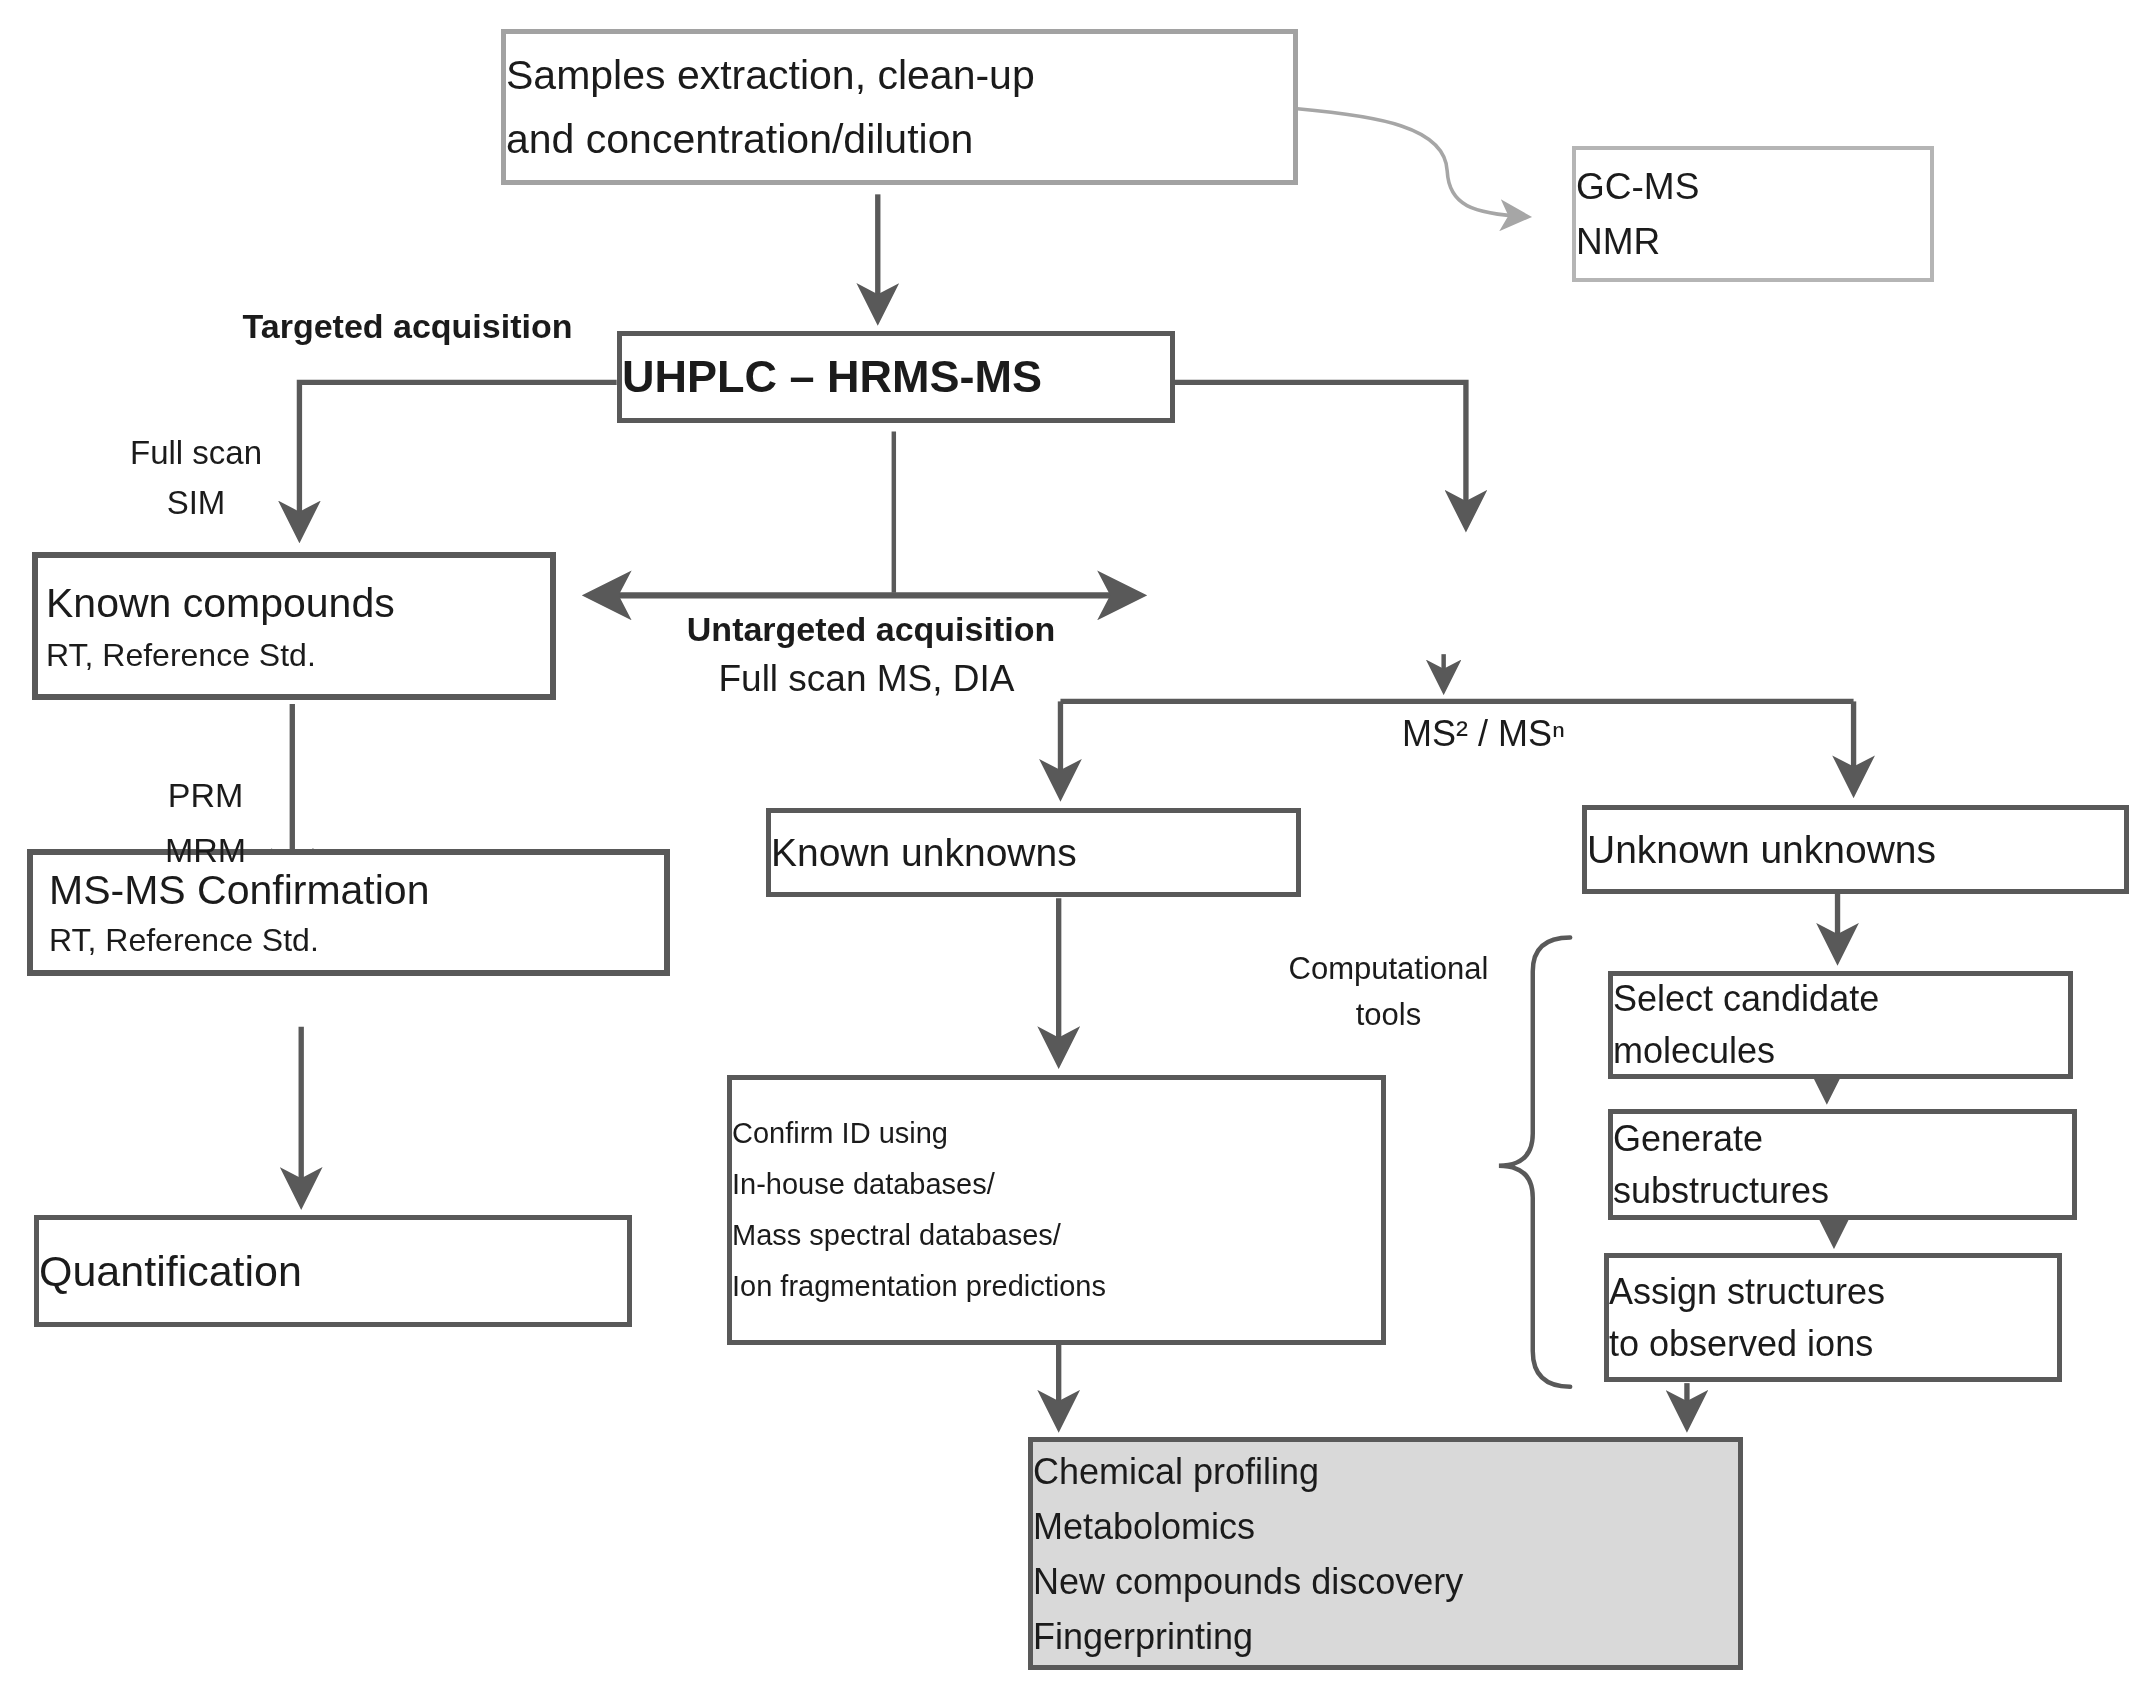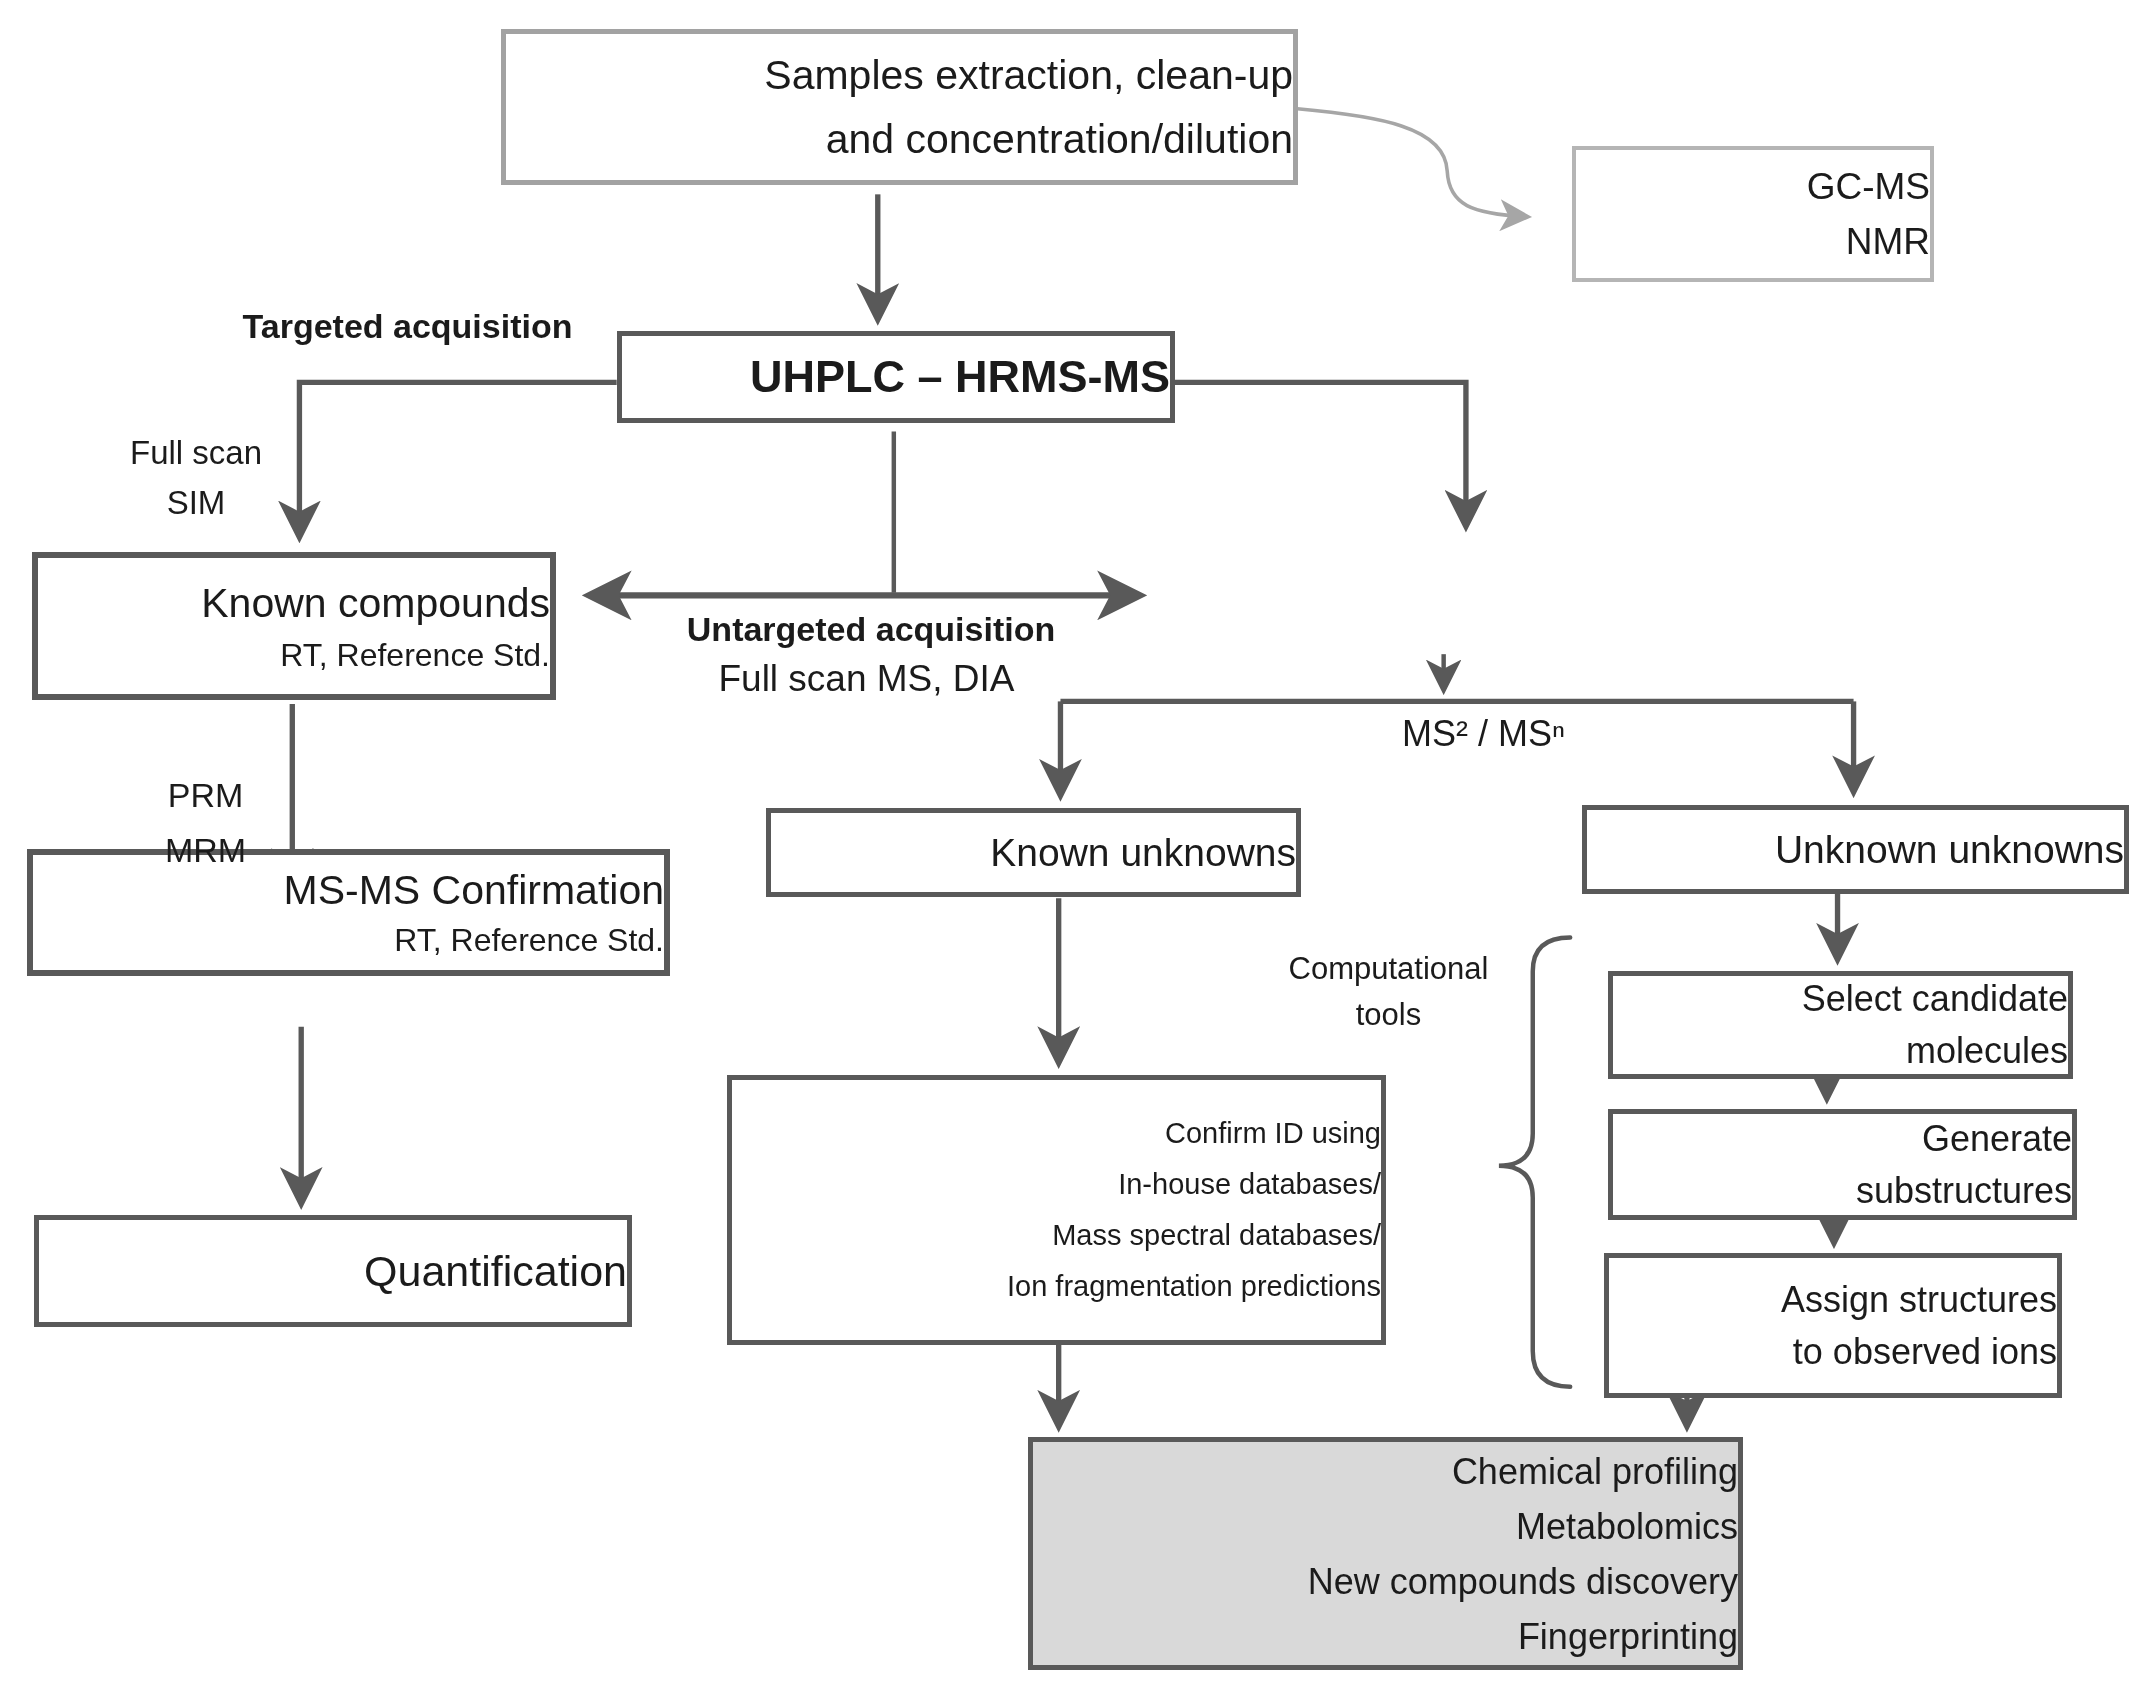--- a/index.html
+++ b/index.html
@@ -3,37 +3,37 @@
 <meta charset="utf-8">
 <style>
   html,body { margin:0; padding:0; background:#ffffff; }
   .canvas {
     position:relative; width:2153px; height:1704px; background:#ffffff;
     font-family:"Liberation Sans", sans-serif; color:#1b1b1b; overflow:hidden;
   }
   .connectors { position:absolute; left:0; top:0; width:2153px; height:1704px; z-index:1; }
   .box {
     position:absolute; z-index:2; background:#ffffff; box-sizing:border-box;
-    display:flex; flex-direction:column; justify-content:center; align-items:flex-end;
+    display:flex; flex-direction:column; justify-content:center; align-items:flex-start;
     text-align:center; border:5.3px solid #595959;
   }
   .flabel { position:absolute; z-index:3; text-align:center; }
 
   .b-samples  { left:501px; top:29px; width:797px; height:156px; border:5.3px solid #a2a2a2; font-size:41px; line-height:64px; }
   .b-gcms     { left:1572px; top:146px; width:362px; height:136px; border:4.5px solid #b5b5b5; font-size:37px; line-height:55px; }
   .b-uhplc    { left:617px; top:331px; width:558px; height:92px; font-size:45px; font-weight:bold; }
   .b-known    { left:32px;  top:552px; width:524px; height:148px; border-width:6.2px;padding-left:8px; }
   .b-known .t { font-size:41px; line-height:57px; }
   .b-known .s { font-size:32px; line-height:46px; }
   .b-unknown  { left:1145px; top:560px; width:581px; height:103px; border-width:6.2px; font-size:41px; }
   .b-ku       { left:766px;  top:808px; width:535px; height:89px; font-size:39px; }
   .b-uu       { left:1582px; top:805px; width:547px; height:89px; font-size:39px; }
   .b-select   { left:1608px; top:971px; width:465px; height:108px; font-size:36px; line-height:52px; }
   .b-generate { left:1608px; top:1109px; width:469px; height:111px; font-size:36px; line-height:52px; }
-  .b-assign   { left:1604px; top:1253px; width:458px; height:145px; font-size:36px; line-height:52px; }
+  .b-assign   { left:1604px; top:1253px; width:458px; height:129px; font-size:36px; line-height:52px; }
   .b-msms     { left:27px;  top:849px; width:643px; height:127px; border-width:6.2px;padding-left:16px; }
   .b-msms .t  { font-size:41px; line-height:55px; }
   .b-msms .s  { font-size:32px; line-height:45px; }
   .b-quant    { left:34px;  top:1215px; width:598px; height:112px; font-size:43px; }
   .b-confirm  { left:727px; top:1075px; width:659px; height:270px; font-size:29px; line-height:51px; }
   .b-outcomes { left:1028px; top:1437px; width:715px; height:233px; background:#d9d9d9; font-size:36px; line-height:55px; }
 
   .l-targeted   { left:209px;  top:307px;  width:397px; font-size:34px; font-weight:bold; }
   .l-fullscan   { left:78px;   top:428px;  width:236px; font-size:33px; line-height:50px; }
   .l-untargeted { left:646px;  top:610px;  width:450px; font-size:34px; font-weight:bold; }

